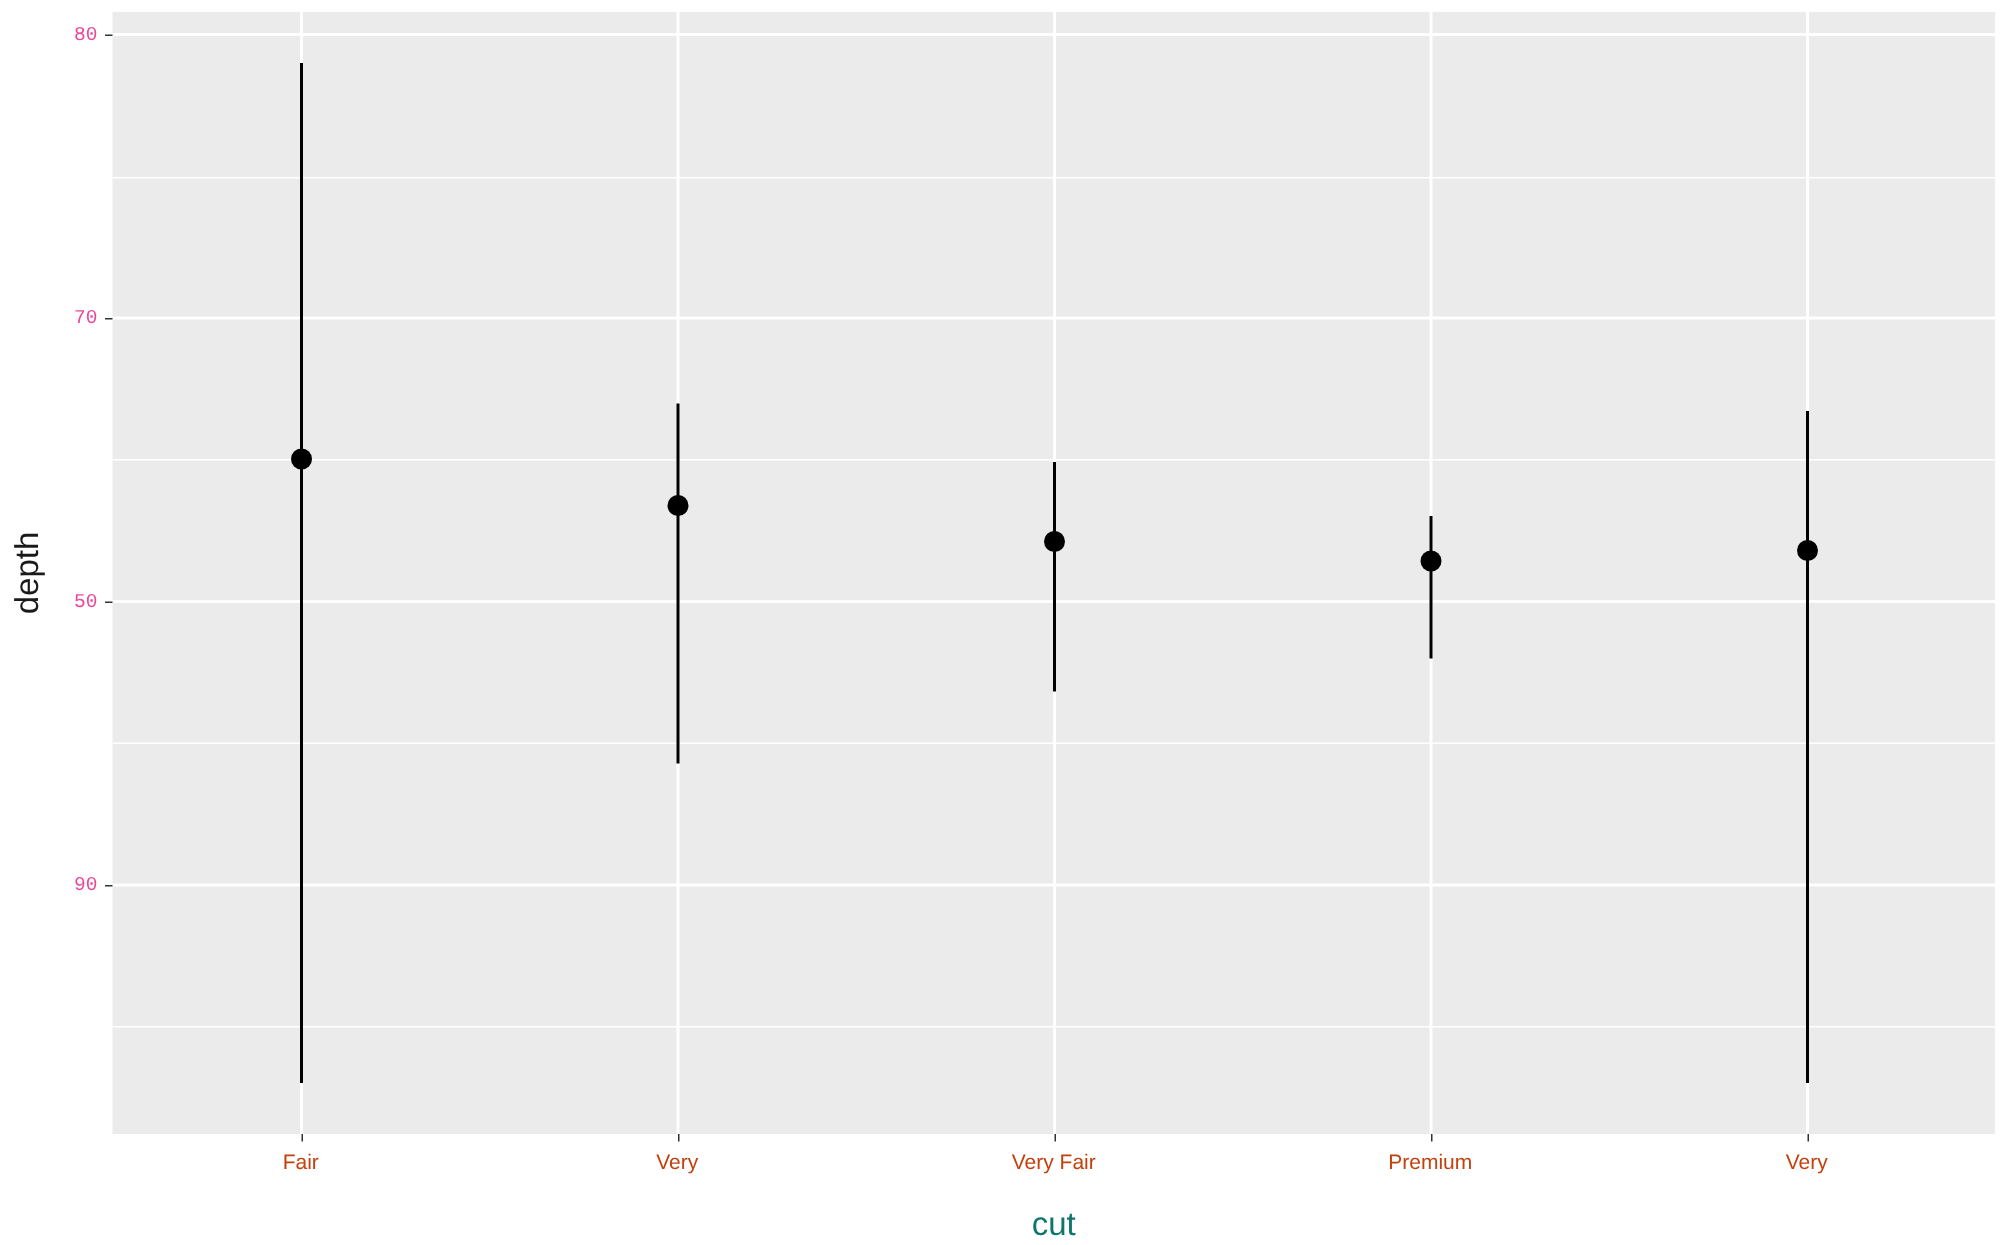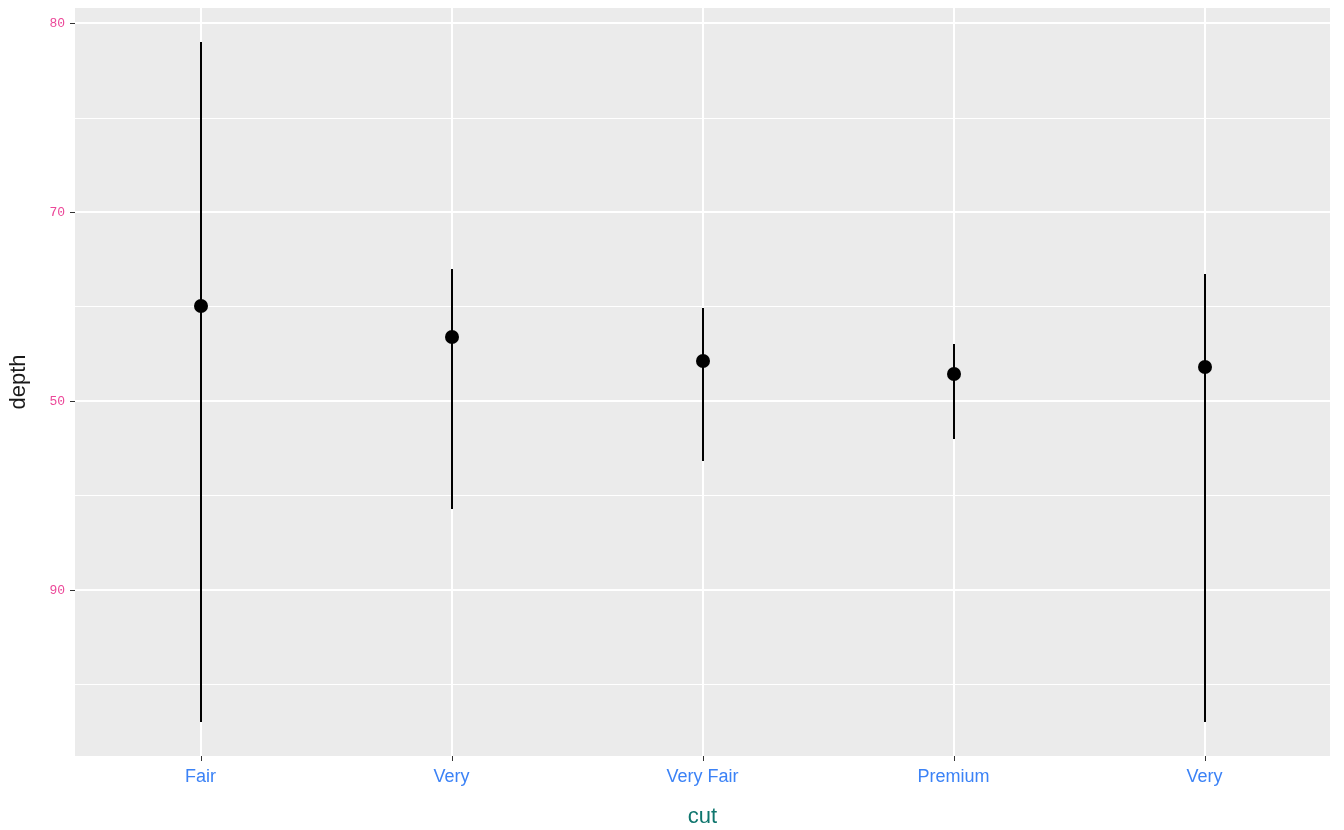--- a/index.html
+++ b/index.html
@@ -47,22 +47,22 @@
   .y-tick-mark {
     position: absolute;
     width: 5px;
     height: 1px;
     background: #333333;
   }
   .x-tick-label {
     position: absolute;
     top: 0;
     transform: translateX(-50%);
-    font-size: 18px;
-    color: #3b82f6;
+    font-size: 14px;
+    color: #c2410c;
     white-space: nowrap;
   }
   .x-tick-mark {
     position: absolute;
     width: 1px;
     height: 5px;
     background: #333333;
   }
   .axis-title-x {
     position: absolute;

